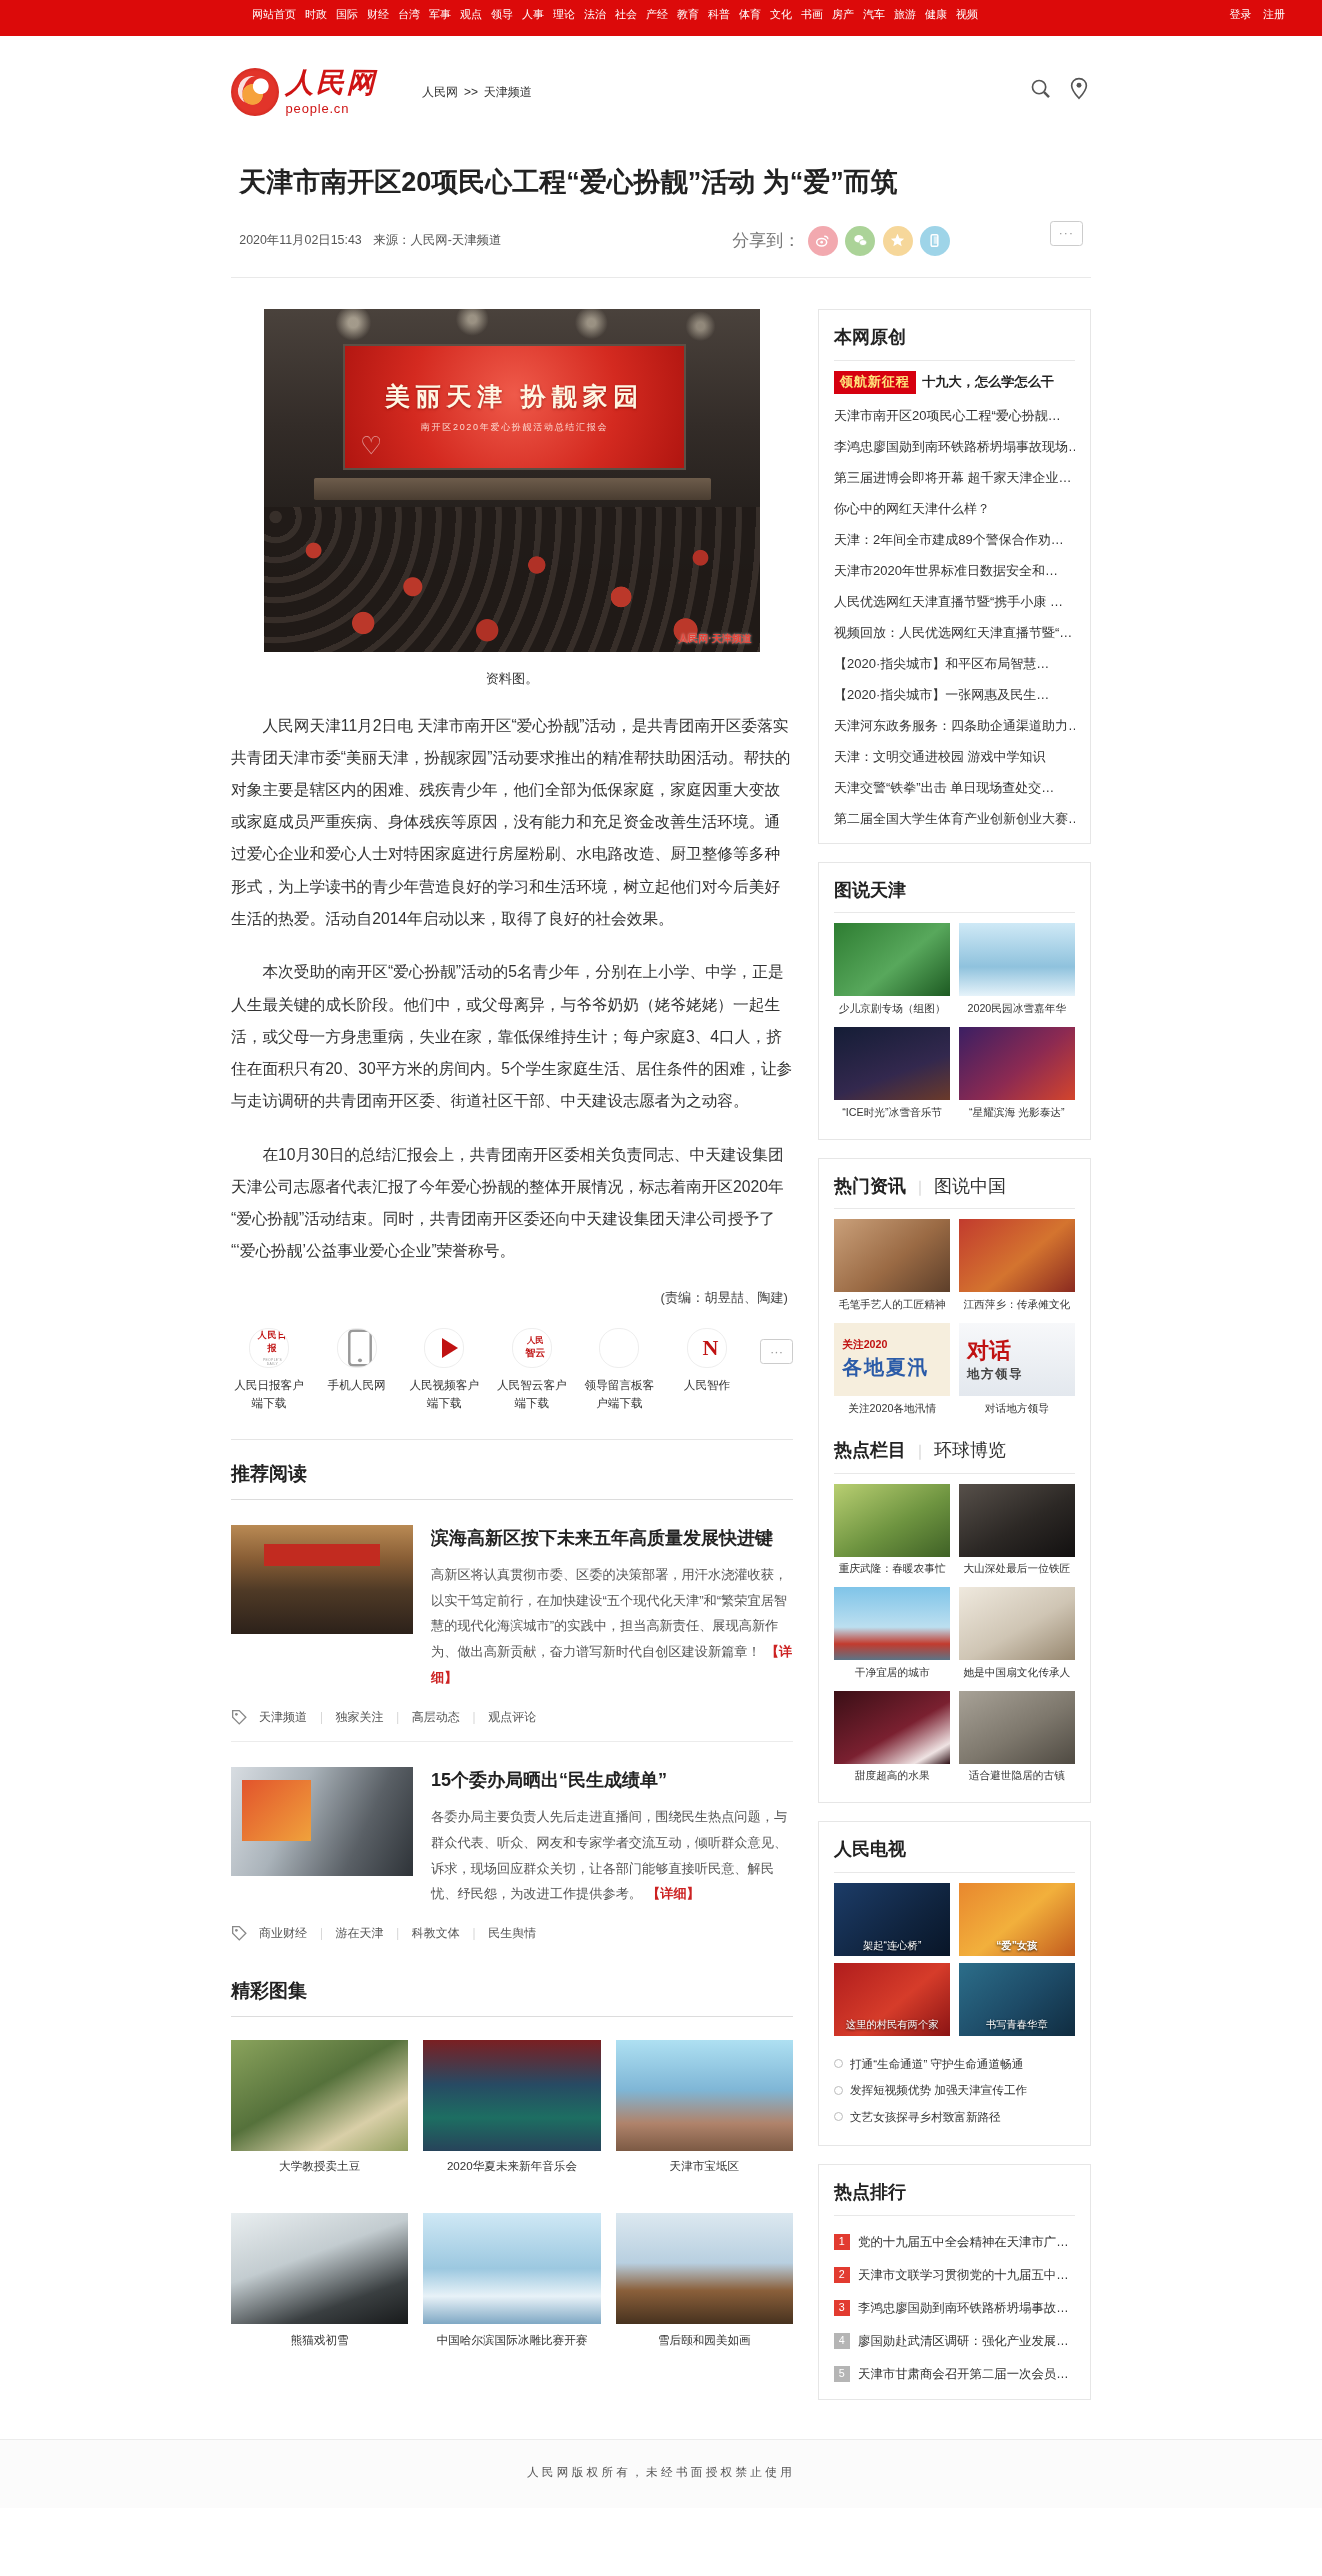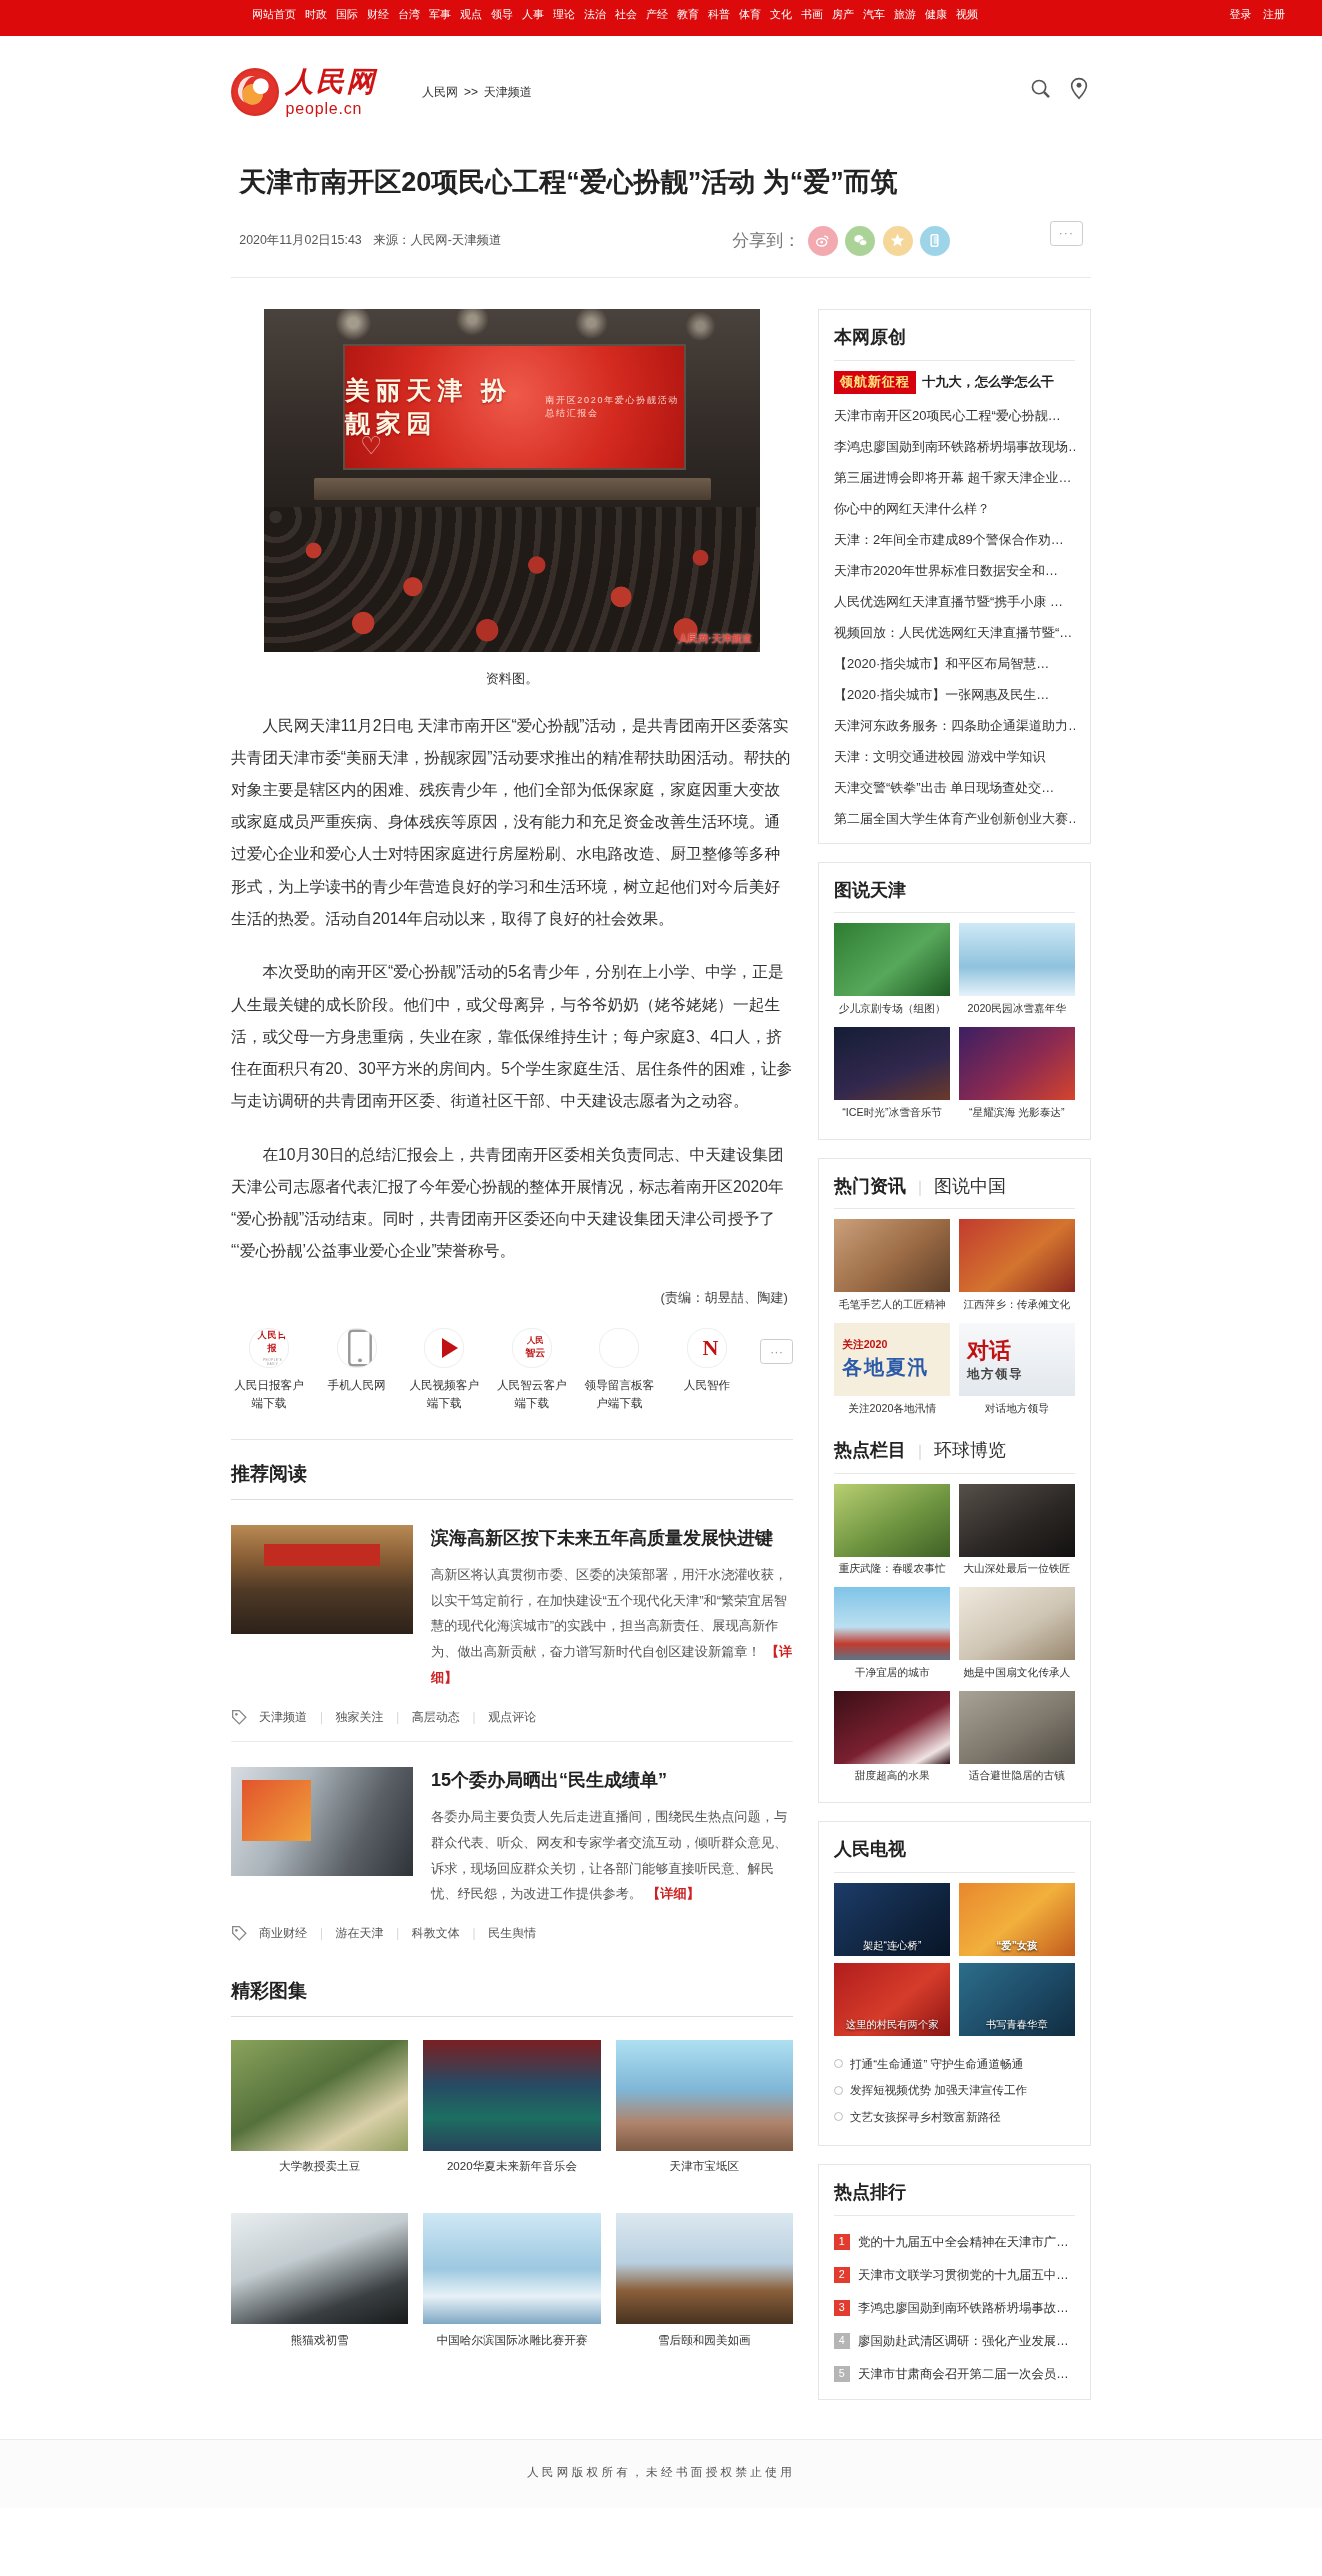--- a/index.html
+++ b/index.html
@@ -22,21 +22,21 @@
   .logo { display:flex; align-items:center; gap:6.6px; }
   .logo-mark { width:48px; height:48px; border-radius:50%;
     background: radial-gradient(circle at 62% 38%, #fff 0 7.4px, transparent 8.3px),
                 radial-gradient(circle at 45% 55%, #f6a23c 0 10px, transparent 10.7px),
                 radial-gradient(circle at 50% 50%, #e2342a 0 60%, #b01510 100%);
     position:relative; }
   .logo-mark::after { content:""; position:absolute; left:6.6px; top:8.3px; width:21.5px; height:28px;
     border-left:5px solid #fff; border-radius:50% 0 0 50%; transform:rotate(18deg); opacity:.85;}
   .logo-txt { display:flex; flex-direction:column; line-height:1.1; }
   .logo-cn { color:#cf1414; font-size:28px; font-weight:bold; font-style:italic; letter-spacing:2.5px; }
-  .logo-en { color:#cf1414; font-size:16px; margin-top:2.5px; letter-spacing:0.8px; }
+  .logo-en { color:#cf1414; font-size:13px; margin-top:2.5px; letter-spacing:0.8px; }
   .breadcrumb { margin-left:45px; font-size:12px; color:#333; display:flex; gap:5.8px; align-items:center; }
   .header-icons { position:absolute; right:3.3px; top:41px; display:flex; gap:18px; align-items:center; }
   .hicon svg { display:block; }
 
   
   .article-title { font-size:27px; font-weight:bold; color:#222; line-height:1.65; margin:11.6px 8.3px 16.5px; }
   .meta-row { display:flex; align-items:center; padding:5px 8.3px 21.5px; border-bottom:0.8px solid #e9e9e9; position:relative; }
   .meta-date { font-size:12.4px; color:#555; }
   .meta-src { font-size:12.4px; color:#555; margin-left:11.6px; }
   .share-box { display:flex; align-items:center; gap:7.4px; margin-left:231px; }
@@ -56,21 +56,21 @@
   .hero { width:496px; height:343px; margin:0 auto; position:relative; overflow:hidden;
     background:linear-gradient(180deg,#4a423c 0%,#332c28 34%,#241f1c 62%,#17120f 100%); }
   .hero::before { content:""; position:absolute; inset:0;
     background:
       radial-gradient(circle at 18% 4%, rgba(255,245,220,.5) 0 5px, transparent 18px),
       radial-gradient(circle at 42% 3%, rgba(255,245,220,.45) 0 4.1px, transparent 16.5px),
       radial-gradient(circle at 66% 4%, rgba(255,245,220,.45) 0 4.1px, transparent 16.5px),
       radial-gradient(circle at 88% 5%, rgba(255,245,220,.4) 0 4.1px, transparent 15px);}
   .hero-screen { position:absolute; left:79px; top:35px; width:343px; height:126px; border:2.5px solid #5c4f45;
     background:radial-gradient(circle at 50% 40%, #ef5a4a 0%, #d42a20 55%, #b01510 100%);
-    display:flex; flex-direction:row; align-items:center; justify-content:center; gap:8.3px; }
+    display:flex; flex-direction:column; align-items:center; justify-content:center; gap:8.3px; }
   .hero-screen-title { color:#fff6e3; font-size:25px; font-weight:bold; letter-spacing:5.8px; text-shadow:0 0.8px 2.5px rgba(120,0,0,.6); }
   .hero-screen-sub { color:#ffe9e0; font-size:9px; letter-spacing:1.7px; opacity:.9; }
   .hero-heart { position:absolute; left:15px; bottom:8.3px; color:rgba(255,255,255,.55); font-size:25px; }
   .hero-stage { position:absolute; left:50px; top:169px; width:397px; height:21.5px;
     background:linear-gradient(180deg,#6d5c4b,#4a3d31); border-radius:1.7px; }
   .hero-crowd { position:absolute; left:0; bottom:0; width:100%; height:145px;
     background:
       radial-gradient(circle at 10% 30%, #c43a2c 0 7.4px, transparent 8.3px),
       radial-gradient(circle at 30% 55%, #c43a2c 0 9px, transparent 10px),
       radial-gradient(circle at 55% 40%, #b83327 0 8.3px, transparent 9px),

